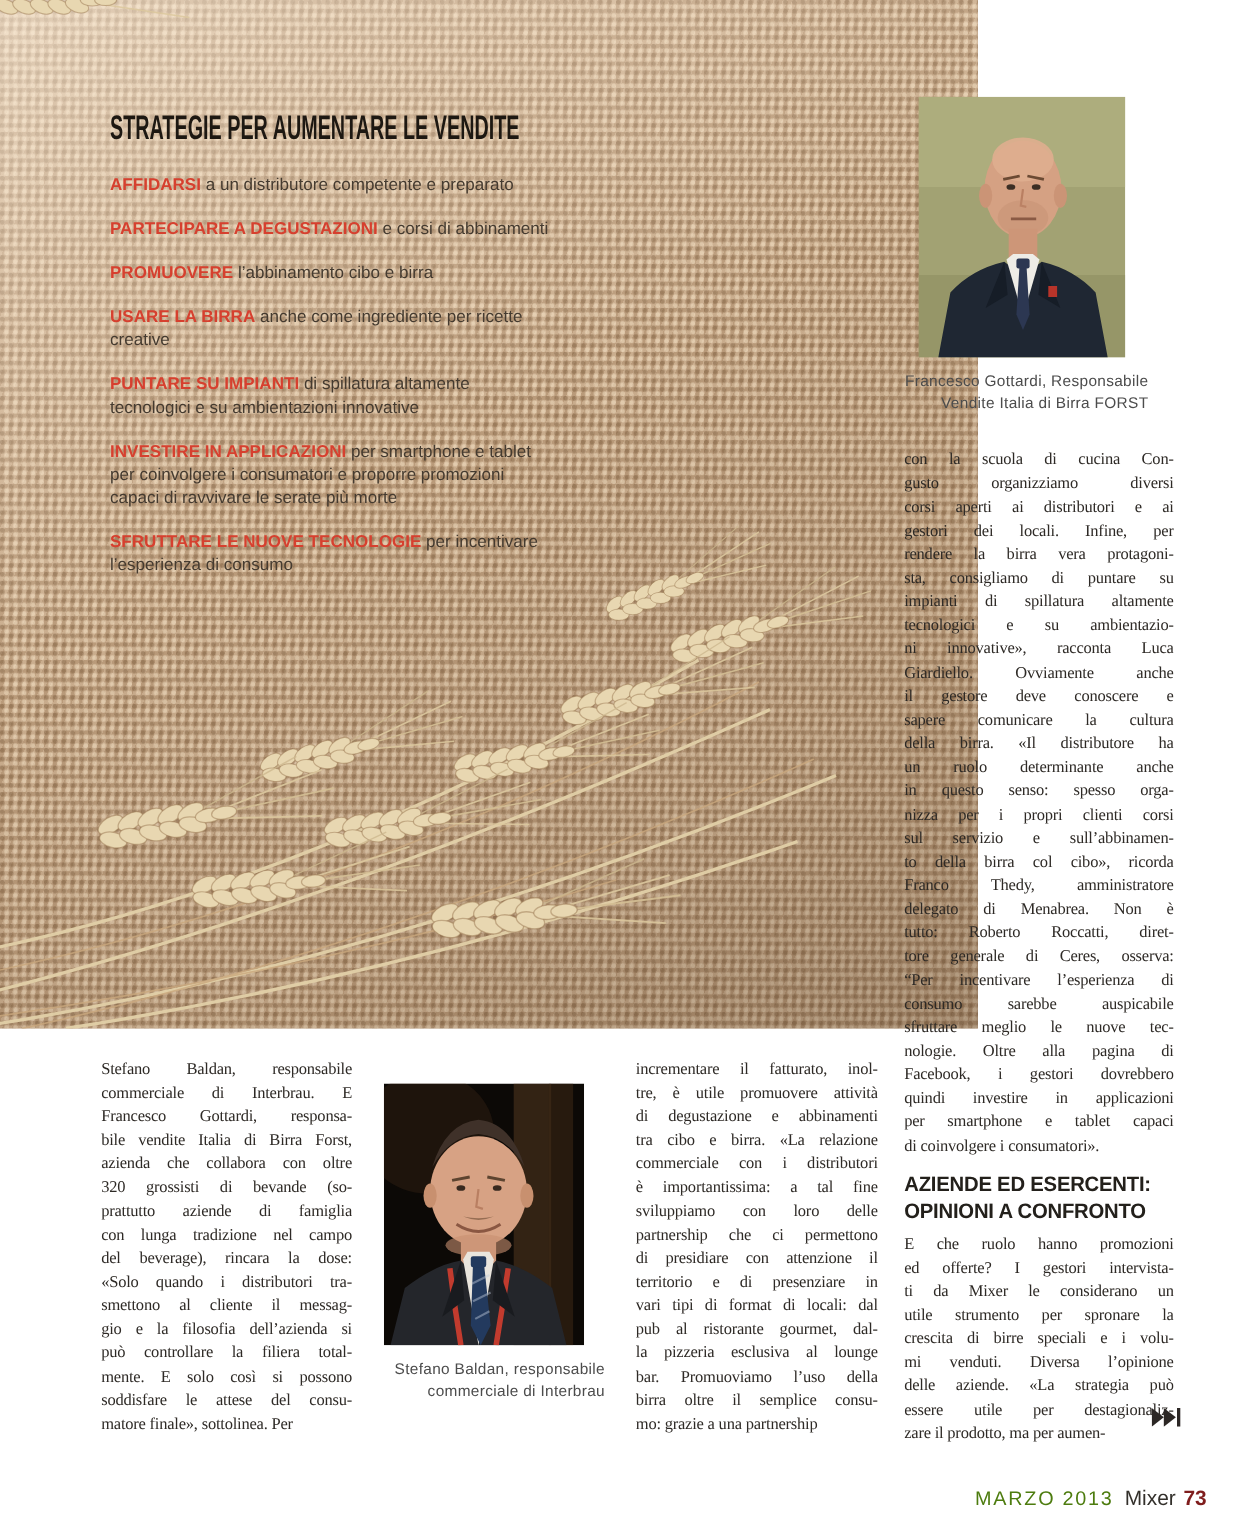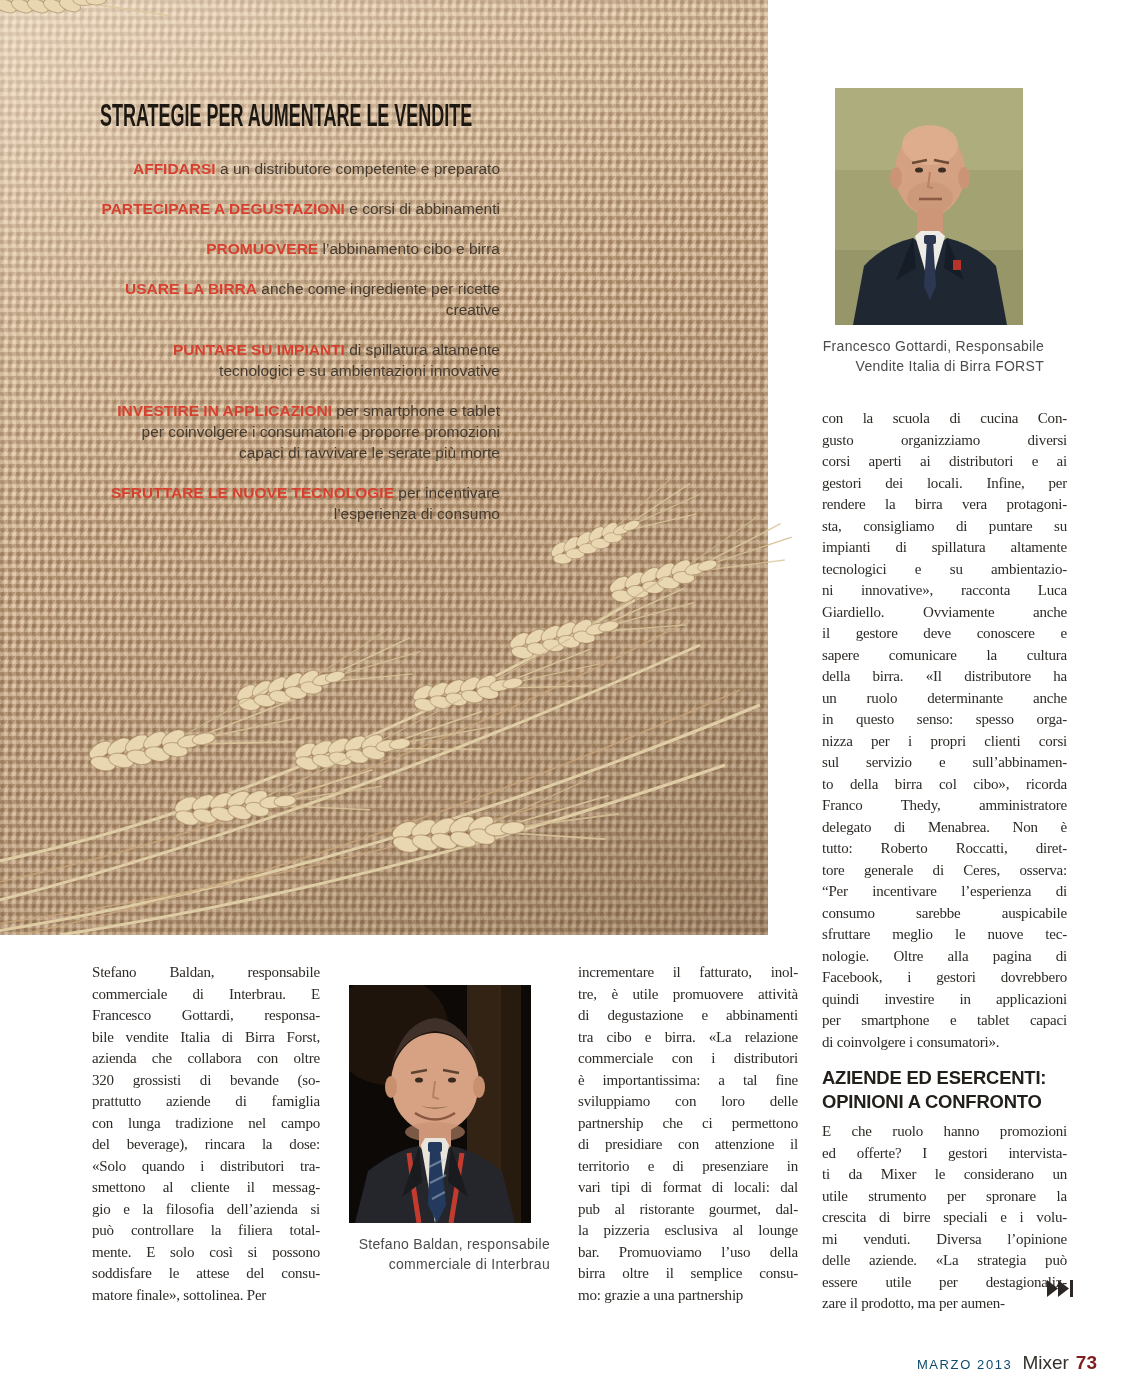--- a/index.html
+++ b/index.html
@@ -1,26 +1,26 @@
 <!DOCTYPE html>
 <html><head>
 <meta charset="utf-8">
 <style>
   html,body{margin:0;padding:0;background:#ffffff;}
   .page{position:relative;width:1130px;height:1400px;background:#ffffff;overflow:hidden;
         font-family:"Liberation Serif",serif;}
 
   
-  .fabric{position:absolute;left:0;top:0;width:768px;height:935px;
+  .fabric{position:absolute;left:0;top:0;width:889px;height:935px;
     background-color:#c3a585;
     background-image:
       radial-gradient(circle at 2px 2px, rgba(118,86,54,.45) 1.6px, rgba(0,0,0,0) 2.9px),
       radial-gradient(circle at 6px 6px, rgba(248,230,202,.55) 1.6px, rgba(0,0,0,0) 2.9px),
       repeating-linear-gradient(112deg, rgba(138,103,68,.16) 0 4px, rgba(236,215,186,.16) 4px 8px);
-    background-size:8px 8px,8px 8px,auto;text-align:right;}
+    background-size:8px 8px,8px 8px,auto;}
   .fabric::before{content:"";position:absolute;inset:0;
     background:linear-gradient(152deg, rgba(255,243,226,.6) 0%, rgba(255,240,221,.3) 20%,
       rgba(255,255,255,0) 44%, rgba(94,66,41,.16) 76%, rgba(66,44,26,.3) 100%);}
   .wheat{position:absolute;left:0;top:0;width:795px;height:935px;}
 
   
   .strategies{position:absolute;left:100px;top:98px;width:420px;}
   .strat-title{font-family:"Liberation Sans",sans-serif;font-weight:700;font-size:31px;
     color:#1d1812;margin:0 0 24px 0;white-space:nowrap;
     transform:scaleX(.58);transform-origin:left center;}
@@ -43,21 +43,21 @@
   .col4{left:822px;top:408px;width:245px;}
   .jline{text-align:justify;text-align-last:justify;white-space:nowrap;overflow:hidden;height:21.5px;}
   .jline.jlast{text-align-last:left;}
   .col-heading{font-family:"Liberation Sans",sans-serif;font-weight:700;font-size:19px;
     line-height:24px;color:#23201b;margin:13px 0 7px 0;letter-spacing:-.2px;
     transform:scaleX(.97);transform-origin:left center;}
 
   
   .footer{position:absolute;top:1352px;right:33px;display:flex;align-items:baseline;
     font-family:"Liberation Sans",sans-serif;}
-  .footer .issue{color:#0c4a6e;font-size:13px;letter-spacing:1.6px;margin-right:10px;}
+  .footer .issue{color:#4d7c0f;font-size:18px;letter-spacing:1.6px;margin-right:10px;}
   .footer .mag{color:#33302b;font-size:19px;font-weight:400;}
   .footer .num{color:#7f1d1d;font-size:19px;font-weight:700;margin-left:7px;}
 
   .skip{position:absolute;left:1047px;top:1280px;width:33px;height:17px;}
 </style>
 </head>
 <body>
 
 <div class="page">
 

